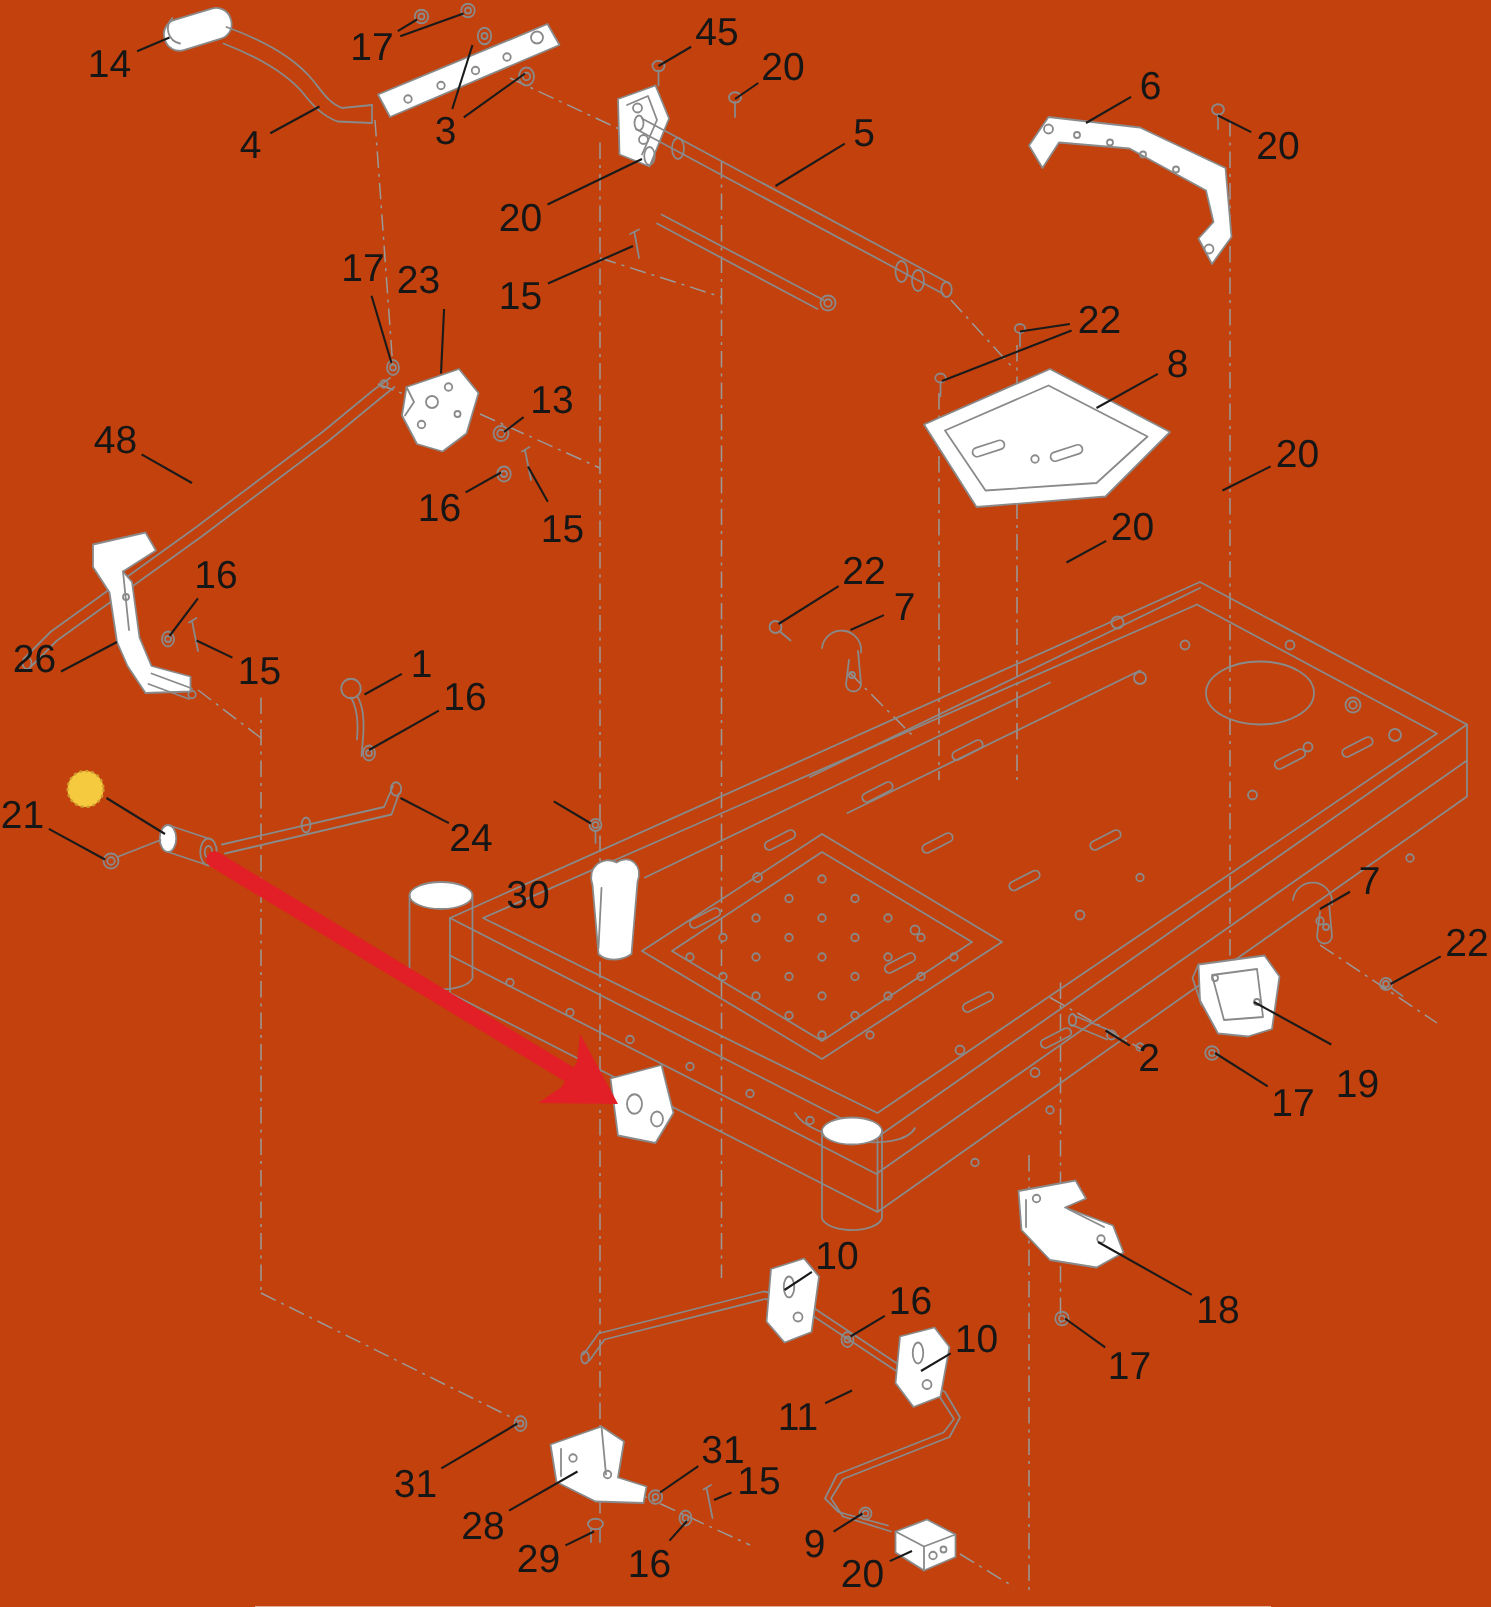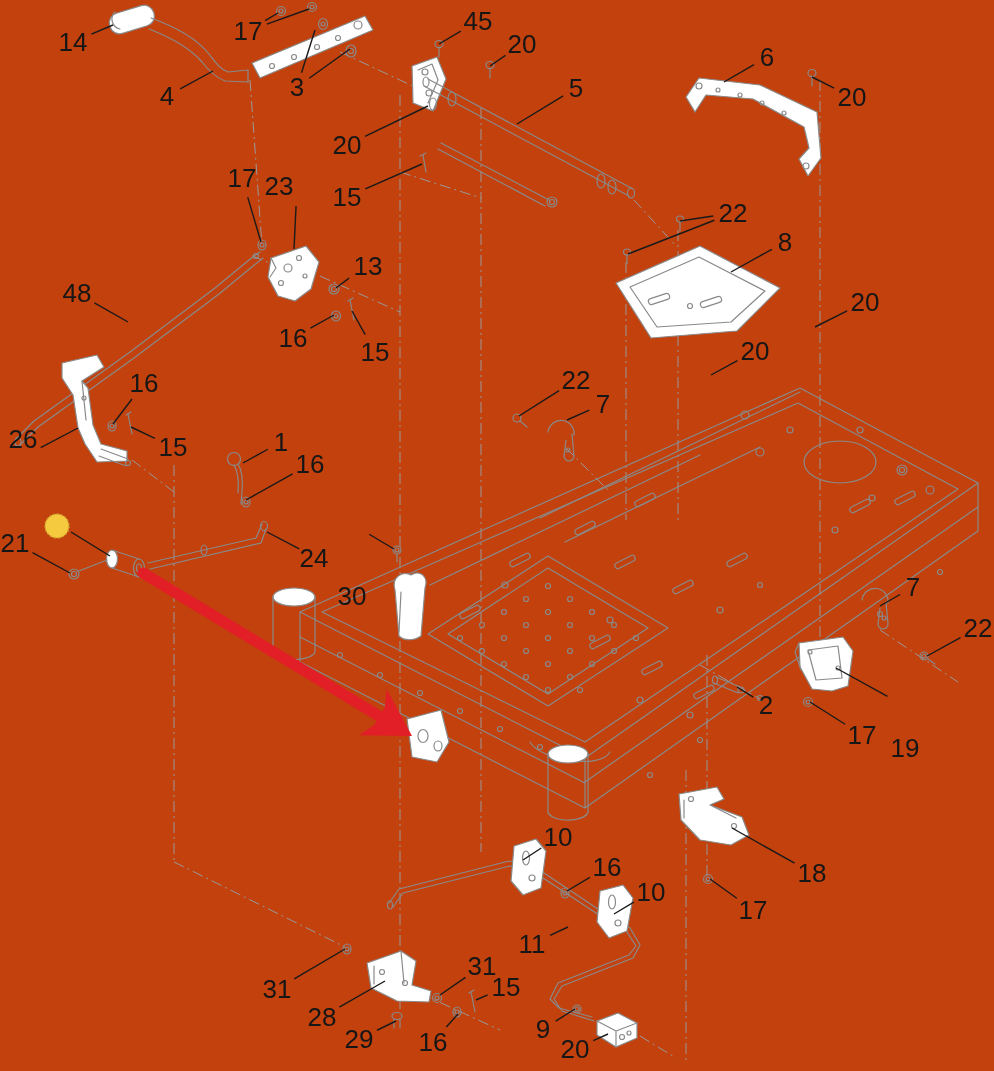--- a/index.html
+++ b/index.html
@@ -427,21 +427,21 @@
       <div class="callout" style="left: 173px; top: 447px;">15</div>
       <div class="callout" style="left: 23px; top: 439px;">26</div>
       <div class="callout" style="left: 281px; top: 442px;">1</div>
       <div class="callout" style="left: 310px; top: 464px;">16</div>
       <div class="callout" style="left: 352px; top: 552px; margin-top: 44px;">30</div>
       <div class="callout" style="left: 314px; top: 558px;">24</div>
       <div class="callout" style="left: 15px; top: 543px;">21</div>
       <div class="callout" style="left: 913px; top: 587px;">7</div>
       <div class="callout" style="left: 978px; top: 628px;">22</div>
       <div class="callout" style="left: 766px; top: 705px;">2</div>
-      <div class="callout" style="left: 905px; top: 748px;">19</div>
+      <div class="callout" style="left: 905px; top: 722px;">19</div>
       <div class="callout" style="left: 862px; top: 735px;">17</div>
       <div class="callout" style="left: 812px; top: 873px;">18</div>
       <div class="callout" style="left: 753px; top: 910px;">17</div>
       <div class="callout" style="left: 558px; top: 837px;">10</div>
       <div class="callout" style="left: 607px; top: 867px;">16</div>
       <div class="callout" style="left: 651px; top: 892px;">10</div>
       <div class="callout" style="left: 532px; top: 944px;">11</div>
       <div class="callout" style="left: 482px; top: 966px;">31</div>
       <div class="callout" style="left: 506px; top: 987px;">15</div>
       <div class="callout" style="left: 277px; top: 989px;">31</div>

